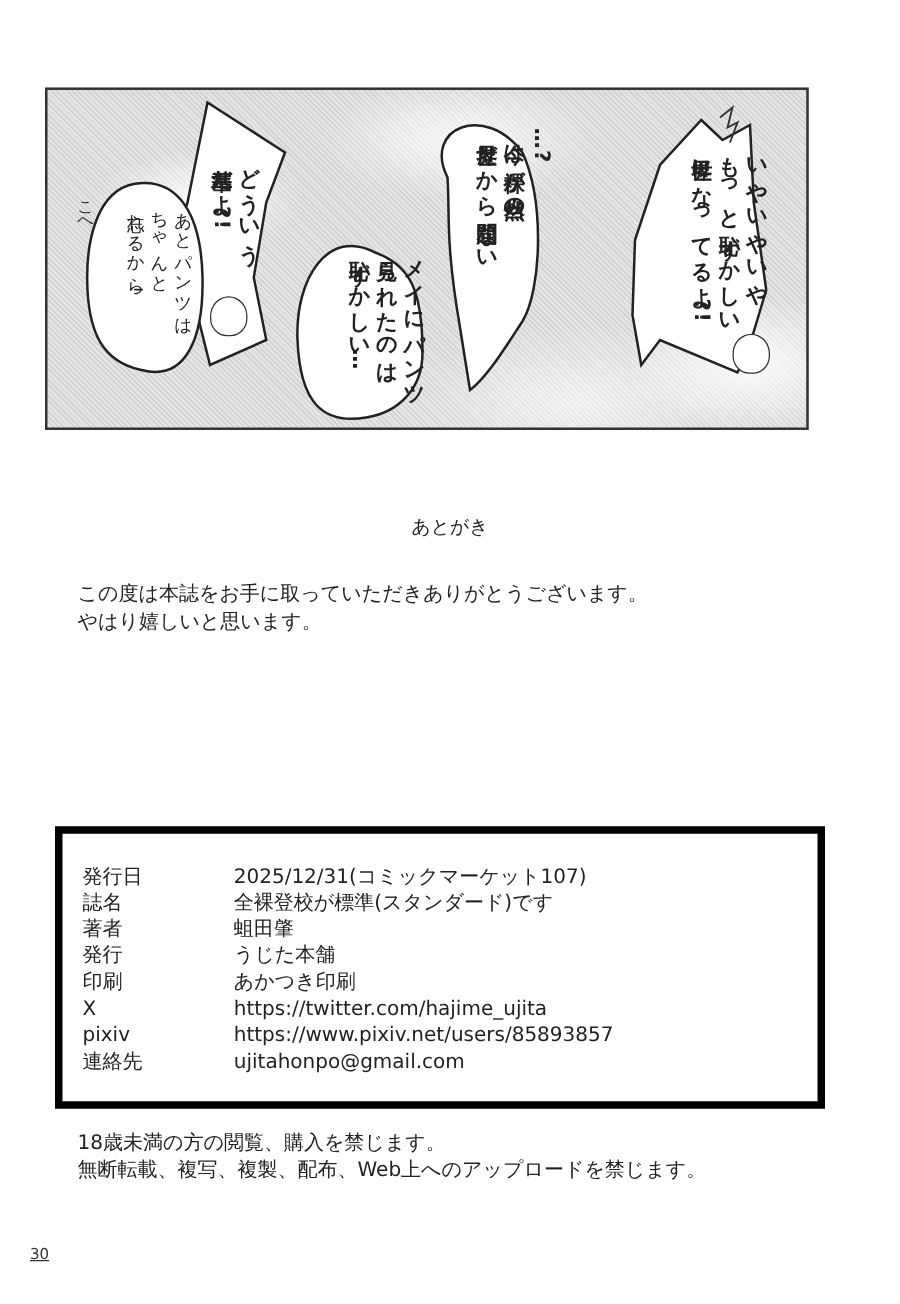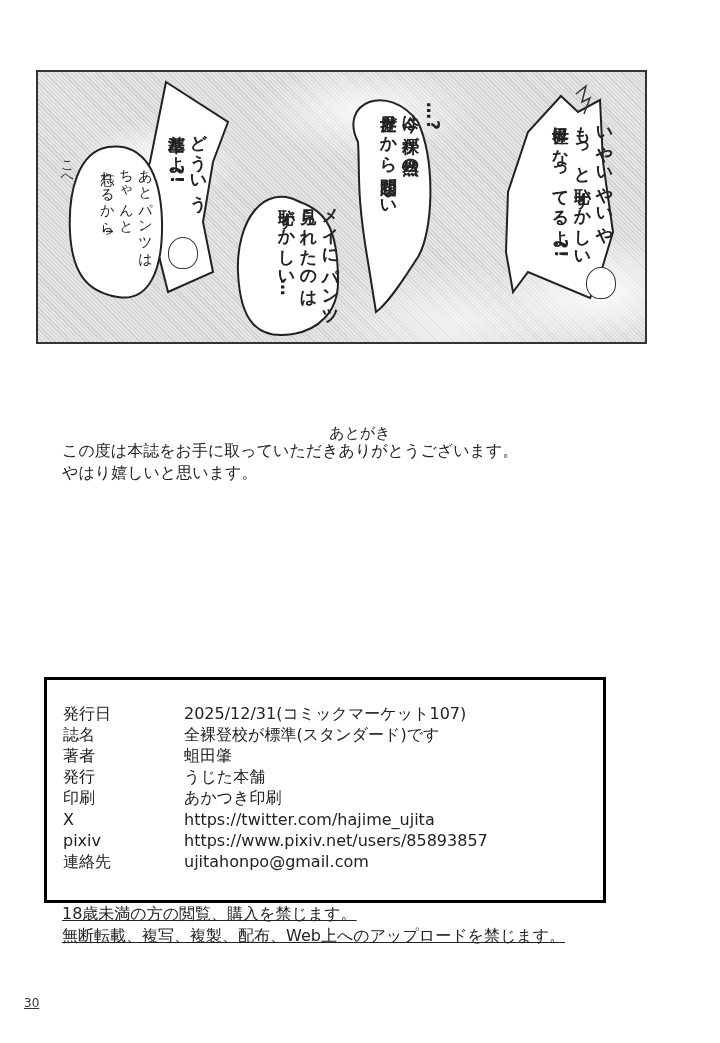--- a/index.html
+++ b/index.html
@@ -13,26 +13,26 @@
              radial-gradient(ellipse 140px 80px at 560px 220px, rgba(255,255,255,0.95), transparent 70%),
              radial-gradient(ellipse 200px 90px at 420px 250px, rgba(255,255,255,0.6), transparent 70%),
              repeating-linear-gradient(45deg, #cfcfcf 0 1px, #e4e4e4 1px 3px),
              #d8d8d8; }
   .vtext { position:absolute; writing-mode:vertical-rl; font-weight:bold; color:#222;
            font-size:17px; line-height:22px; letter-spacing:1px; white-space:pre; }
   .vtext.thin { font-weight:normal; font-size:14px; line-height:19px; }
   .oshimai { position:absolute; left:18px; top:222px; font-size:26px; color:#333; letter-spacing:1px; }
   .spark { position:absolute; font-size:22px; color:#333; }
   .chibi { position:absolute; width:28px; height:30px; border:1.5px solid #333; border-radius:50% 50% 45% 45%; background:#fff; }
-  .afterword-title { position:absolute; left:0; width:720px; top:412px; text-align:center; font-size:15px;margin-top:12px; }
-  .afterword { position:absolute; left:62px; top:440px; font-size:16px; line-height:21.5px; white-space:pre; }
-  .infobox { position:absolute; left:44px; top:677px; width:562px; height:226px; border:3px solid #000000; box-sizing:border-box; }
+  .afterword-title { position:absolute; left:0; width:720px; top:412px; text-align:center; font-size:15px; }
+  .afterword { position:absolute; left:62px; top:464px; font-size:16px; line-height:21.5px; white-space:pre; }
+  .infobox { position:absolute; left:44px; top:661px; width:616px; height:226px; border:6px solid #000000; box-sizing:border-box; }
   .inforow { position:absolute; left:16px; font-size:16px; height:20px; line-height:20px; white-space:nowrap; }
   .inforow .k { display:inline-block; width:121px; }
-  .notes { position:absolute; left:62px; top:903px; font-size:16px; line-height:21.5px; white-space:pre;text-decoration:underline; }
+  .notes { position:absolute; left:62px; top:903px; font-size:16px; line-height:21.5px; white-space:pre; }
   .pagenum { position:absolute; left:24px; top:996px; font-size:12px; color:#333;text-decoration:underline; }
 </style>
 </head>
 <body>
 
 <div class="panel">
 
   <svg style="position:absolute;left:0;top:0" width="611" height="274">
     <path d="M523,24 L540,40 L562,28 L565,90 L575,160 L560,210 L552,226 L490,200 L475,220 L468,180 L470,120 L490,60 Z" fill="#fff" stroke="#222" stroke-width="2"></path>
     <path d="M320,70 C300,30 350,10 380,50 C398,90 395,160 380,185 C370,200 352,230 338,240 L330,190 C318,120 322,100 320,70 Z" fill="#fff" stroke="#222" stroke-width="2"></path>

